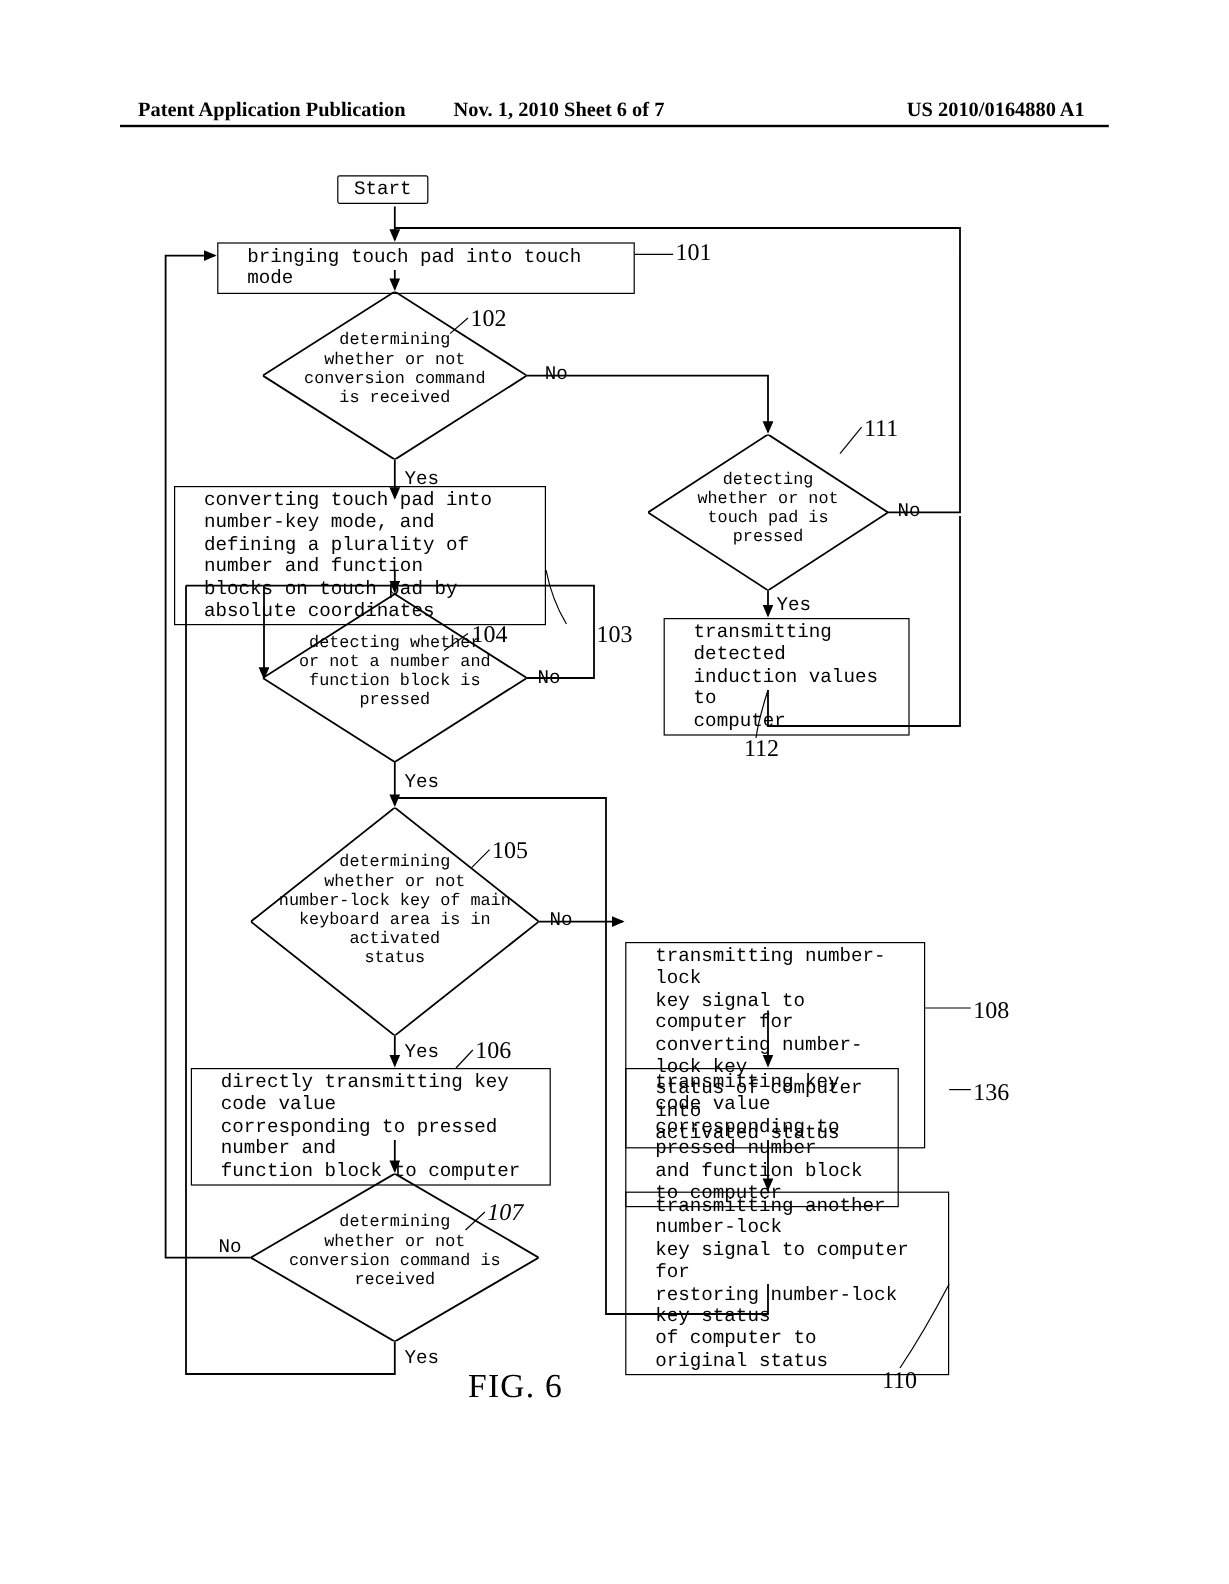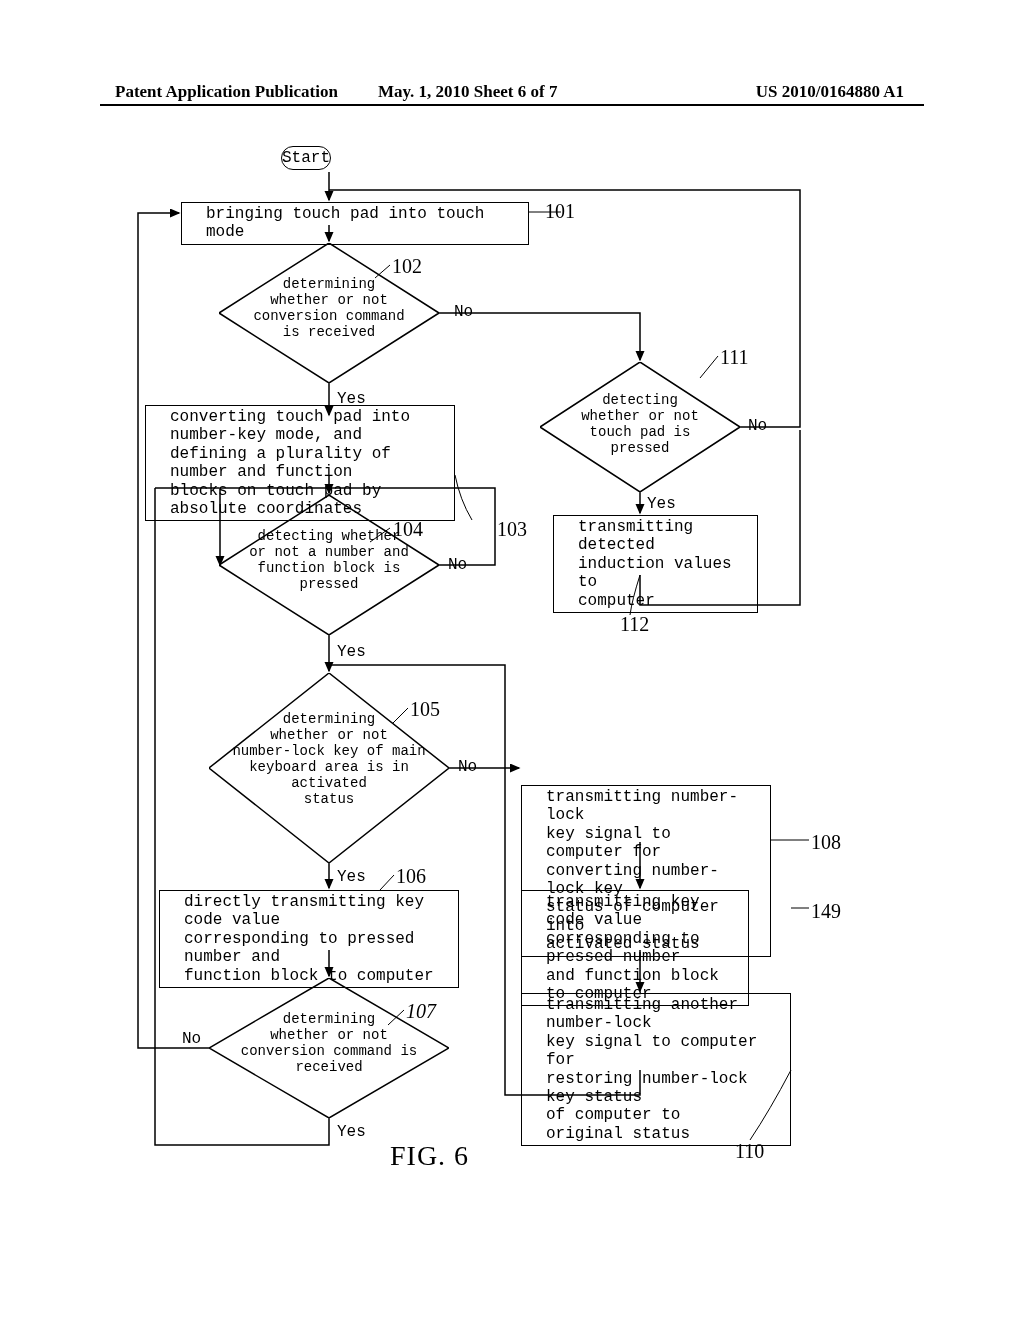--- a/index.html
+++ b/index.html
@@ -38,22 +38,22 @@
     height: 1130px;
   }
   .node {
     position: absolute;
     font-family: "Courier New", monospace;
     font-size: 16px;
     line-height: 1.15;
   }
   .start {
     border: 1.5px solid #000;
-    border-radius: 12px;
-    padding: 2px 0;
+    border-radius: 2px;
+    padding: 2px 13px;
     text-align: center;
   }
   .rect {
     border: 1.5px solid #000;
     padding: 2px 24px;
     text-align: left;
   }
   .diamond-wrap {
     position: absolute;
   }
@@ -83,36 +83,36 @@
     font-size: 28px;
     letter-spacing: 1px;
   }
   svg.lines { position:absolute; top:0; left:0; }
 </style>
 </head>
 <body>
 
 <div class="header">
   <div class="left">Patent Application Publication</div>
-  <div class="center">May. 1, 2010   Sheet 6 of 7</div>
+  <div class="center">Nov. 1, 2010   Sheet 6 of 7</div>
   <div class="right">US 2010/0164880 A1</div>
 </div>
 <div class="header-rule"></div>
 
 <div class="canvas">
 
-  <div class="refnum" style="left:545px; top:70px;">101</div>
+  <div class="refnum" style="left:563px; top:70px;">101</div>
   <div class="refnum" style="left:392px; top:125px;">102</div>
   <div class="refnum" style="left:465px; top:388px;margin-left:32px;">103</div>
   <div class="refnum" style="left:393px; top:388px;">104</div>
   <div class="refnum" style="left:410px; top:568px;">105</div>
   <div class="refnum" style="left:396px; top:735px;">106</div>
   <div class="refnum" style="left:406px; top:870px;font-style:italic;">107</div>
   <div class="refnum" style="left:811px; top:701px;">108</div>
-  <div class="refnum" style="left:811px; top:770px;">149</div>
+  <div class="refnum" style="left:811px; top:770px;">136</div>
   <div class="refnum" style="left:735px; top:1010px;">110</div>
   <div class="refnum" style="left:720px; top:216px;">111</div>
   <div class="refnum" style="left:620px; top:483px;">112</div>
 
   <div class="node start" style="left:281px; top:16px;">Start</div>
 
   <div class="node rect" style="left:181px; top:72px; width:348px;">bringing touch pad into touch mode</div>
 
   <div class="diamond-wrap" style="left:219px; top:113px; width:220px; height:140px;">
     <svg class="diamond-svg" width="220" height="140">

